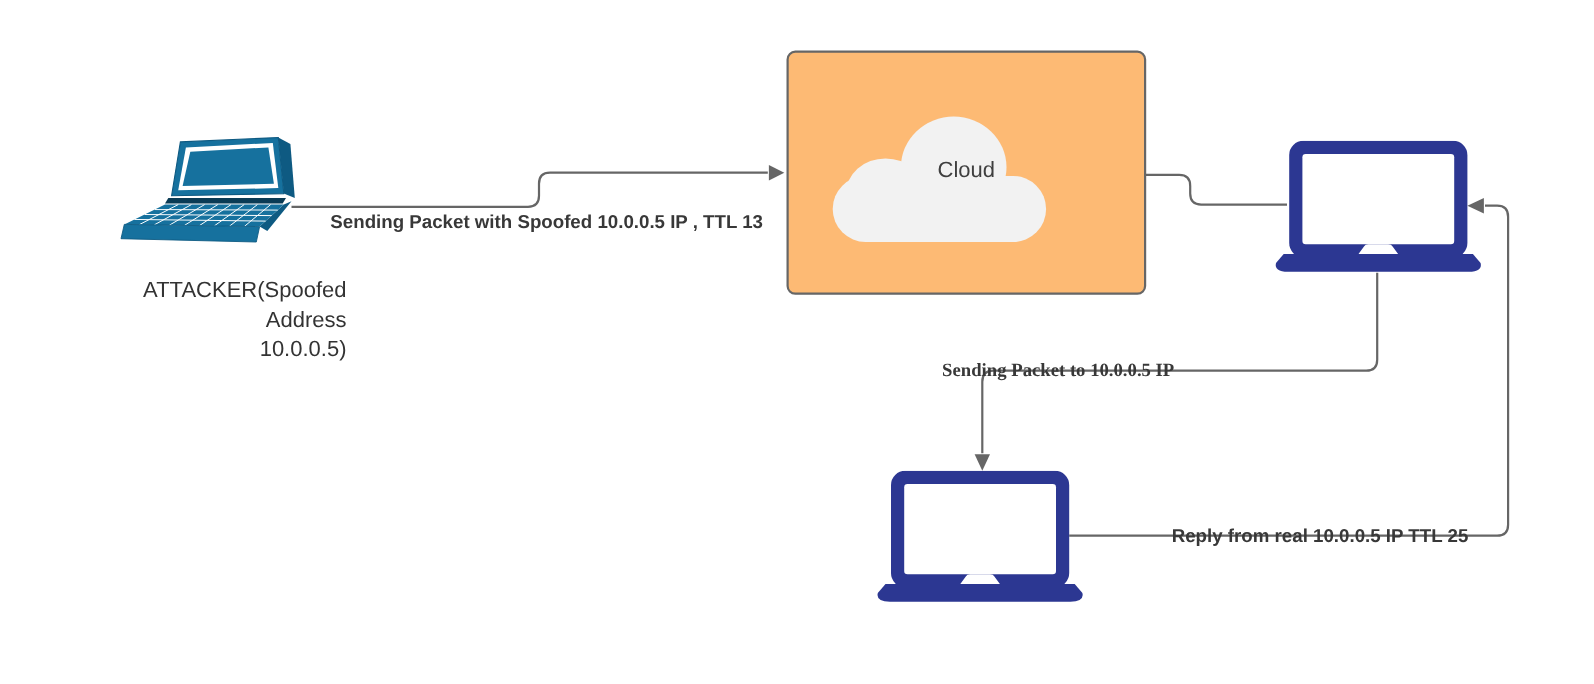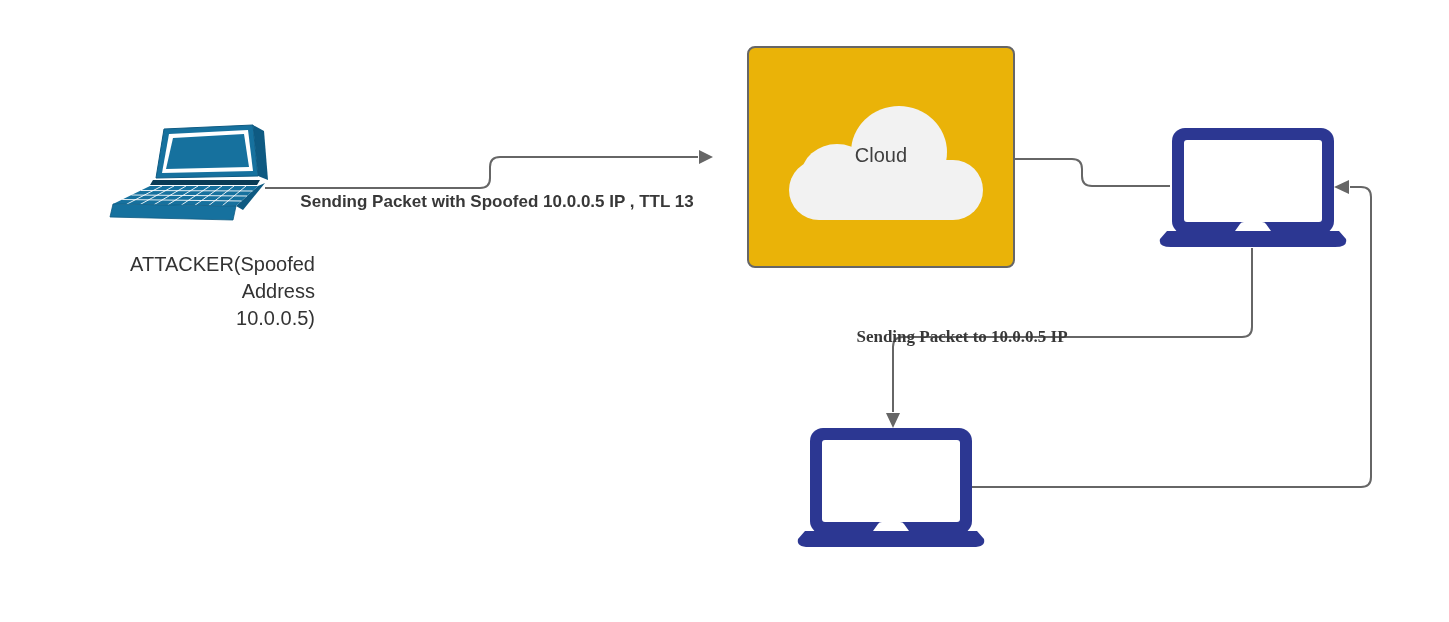--- a/index.html
+++ b/index.html
@@ -9,22 +9,22 @@
   }
   .wires { position:absolute; left:0; top:0; width:1449px; height:622px; }
   .node { position:absolute; }
   .node svg { display:block; }
 
   .attacker-node { left:100px; top:122px; width:170px; height:112px; }
   .target-node   { left:1158px; top:128px; width:190px; height:120px; }
   .realhost-node { left:796px;  top:428px; width:190px; height:120px; }
 
   .cloud-box {
-    position:absolute; left:715px; top:46px; width:268px; height:222px;
-    background:#eab308; border:2px solid #666666; border-radius:8px; box-sizing:border-box;margin-left:32px;
+    position:absolute; left:715px; top:46px; width:327px; height:222px;
+    background:#fdba74; border:2px solid #666666; border-radius:8px; box-sizing:border-box;
   }
   .cloud-shape { position:absolute; left:38px; top:54px; width:198px; height:118px; }
   .cloud-label {
     position:absolute; left:0; right:0; top:96px; text-align:center;
     font-size:20px; color:#3f3f3f;
   }
 
   .node-label { position:absolute; color:#333333; text-align:right; }
   .attacker-label { left:65px; top:251px; width:250px; font-size:20px; line-height:27px; white-space:pre-line; }
   .target-label   { left:1160px; top:254px; width:200px; font-size:20px; font-weight:700; font-style:italic; color:#1a1a1a; }
@@ -110,14 +110,15 @@
     <svg viewBox="0 0 190 120" width="190" height="120">
       <rect x="14" y="0" width="162" height="106" rx="13" fill="#2C3792"></rect>
       <rect x="26" y="12" width="138" height="82" rx="3" fill="#ffffff"></rect>
       <path d="M9,103 L181,103 L188,111 Q190,119 177,119 L13,119 Q0,119 2,111 Z" fill="#2C3792"></path>
       <path d="M77,103 L113,103 L108,96 Q107,94 104,94 L86,94 Q83,94 82,96 Z" fill="#ffffff"></path>
     </svg>
   </div>
 
   <div class="edge-label edge-label-1">Sending Packet with Spoofed 10.0.0.5 IP , TTL 13</div>
   <div class="edge-label edge-label-2">Sending Packet to 10.0.0.5 IP</div>
+  <div class="edge-label edge-label-3">Reply from real 10.0.0.5 IP TTL 25</div>
 
 </div>
 
 </body></html>

